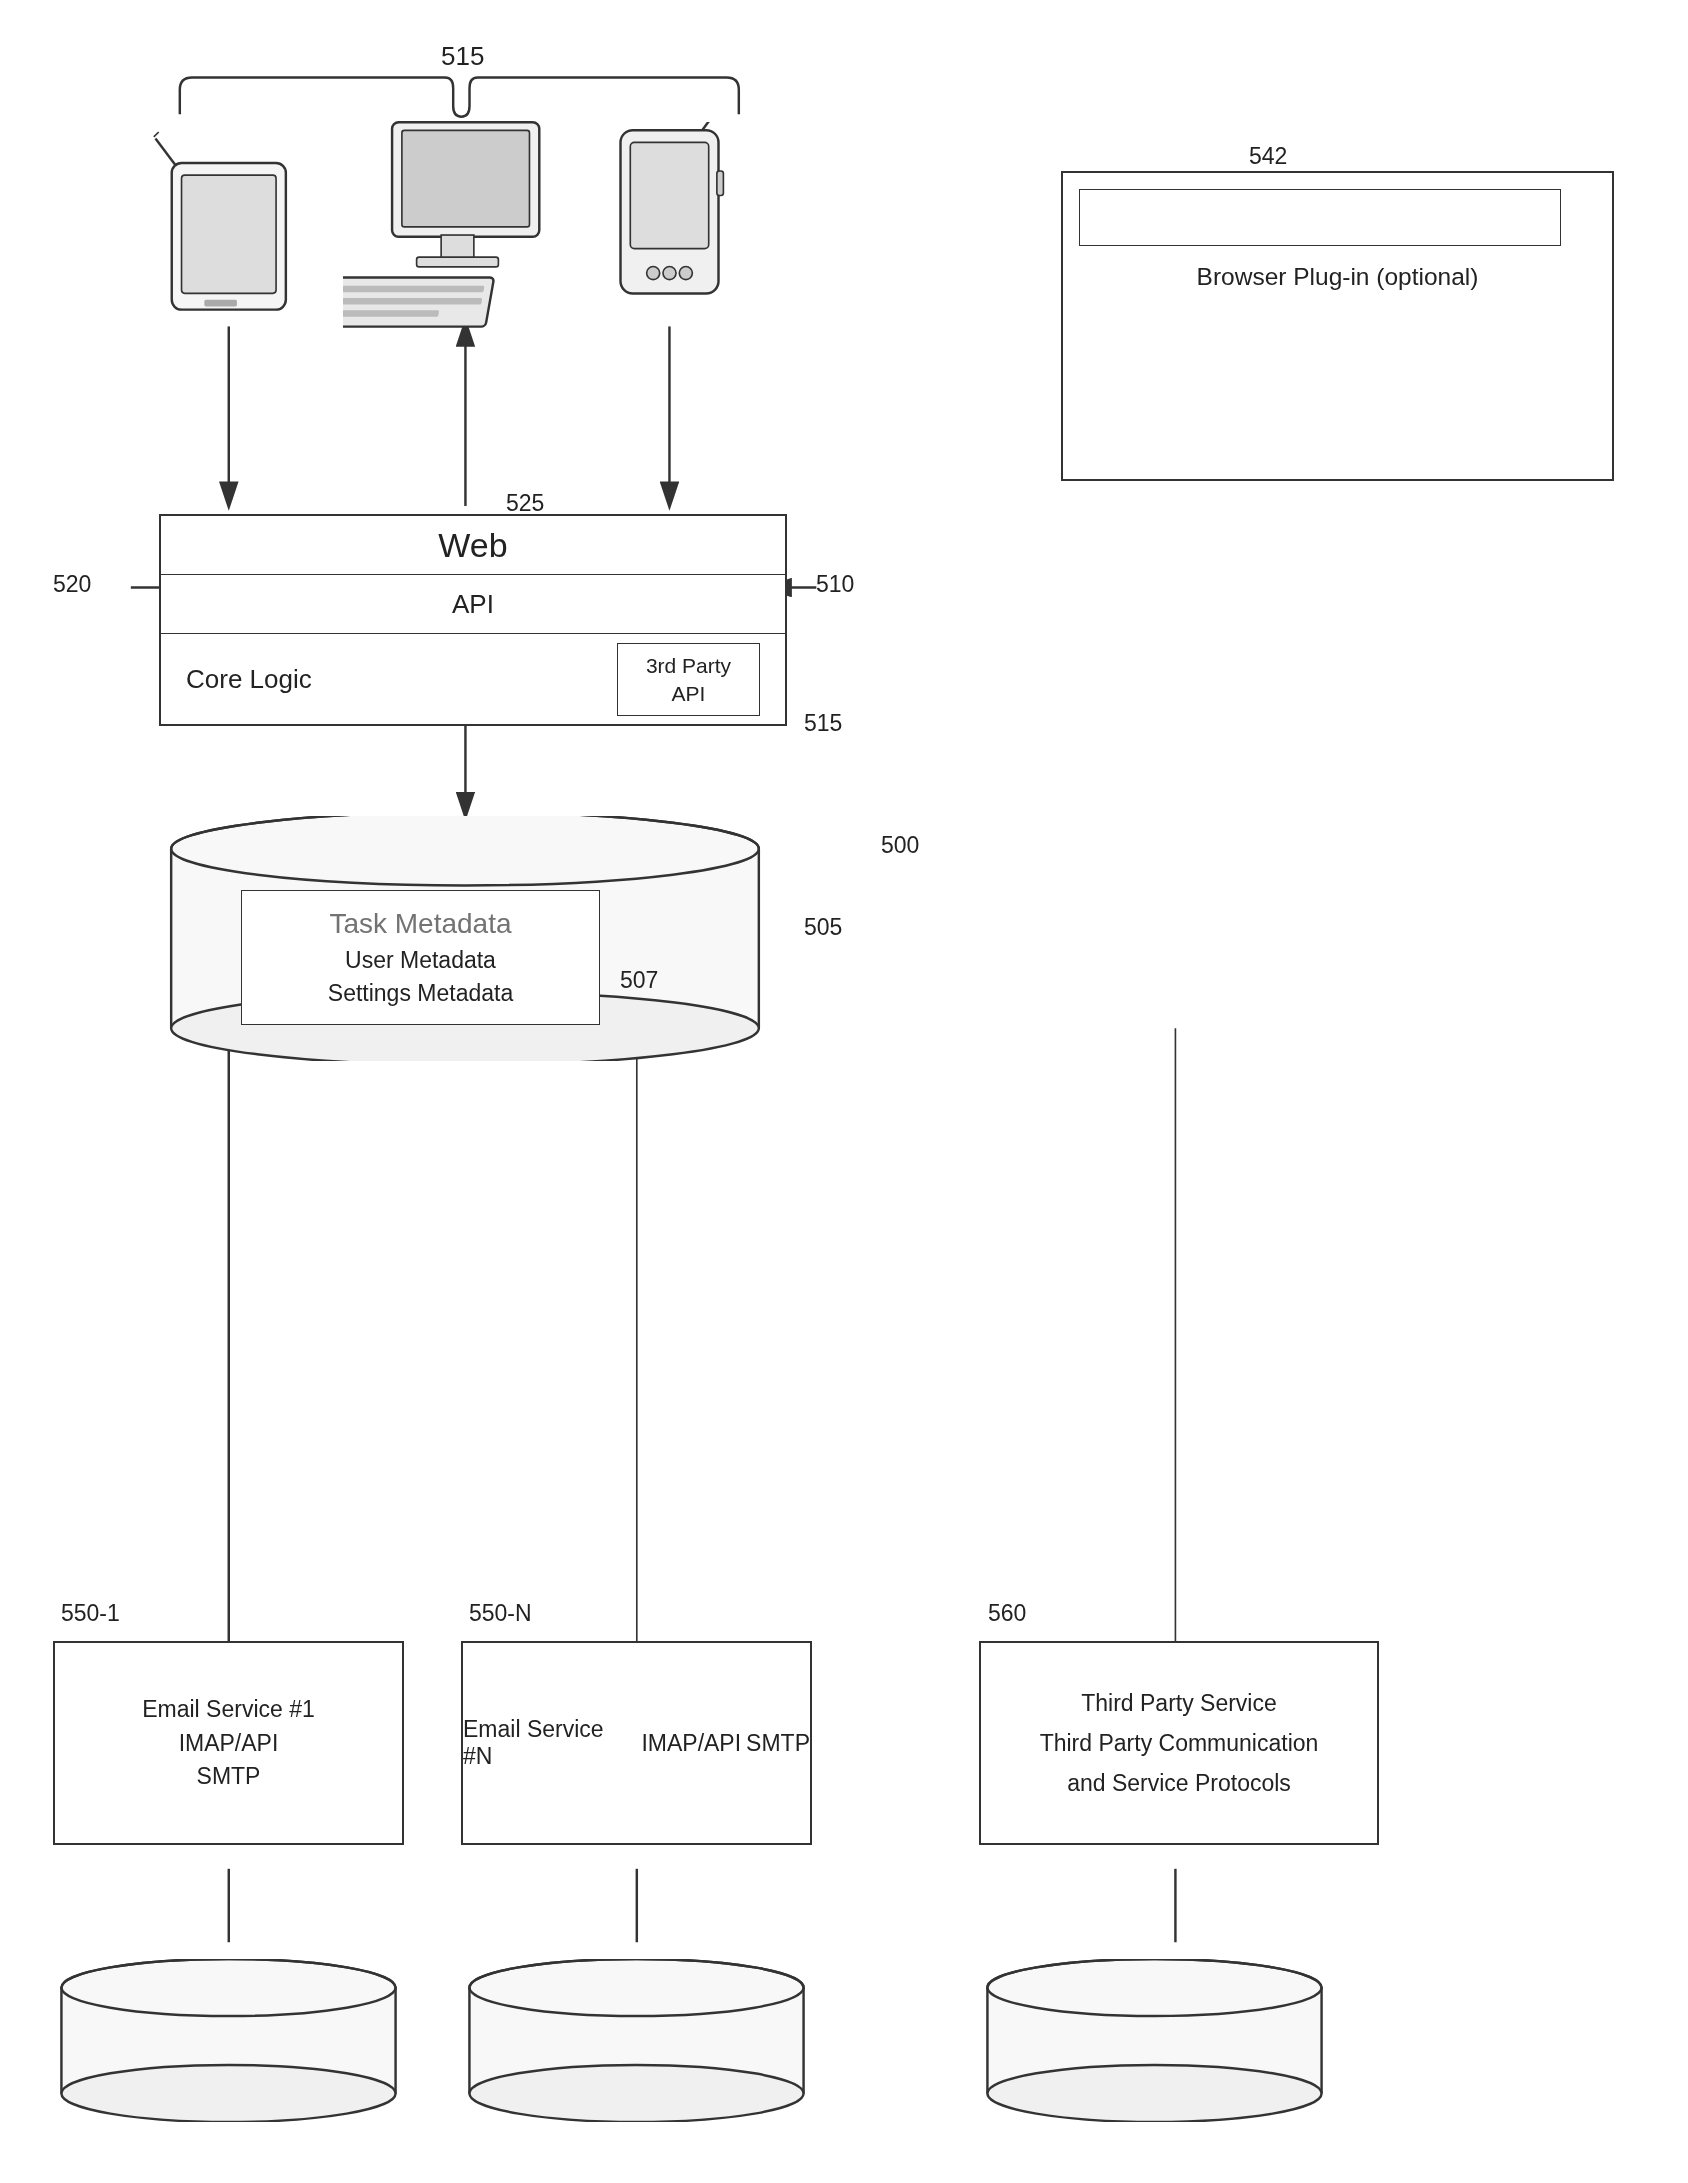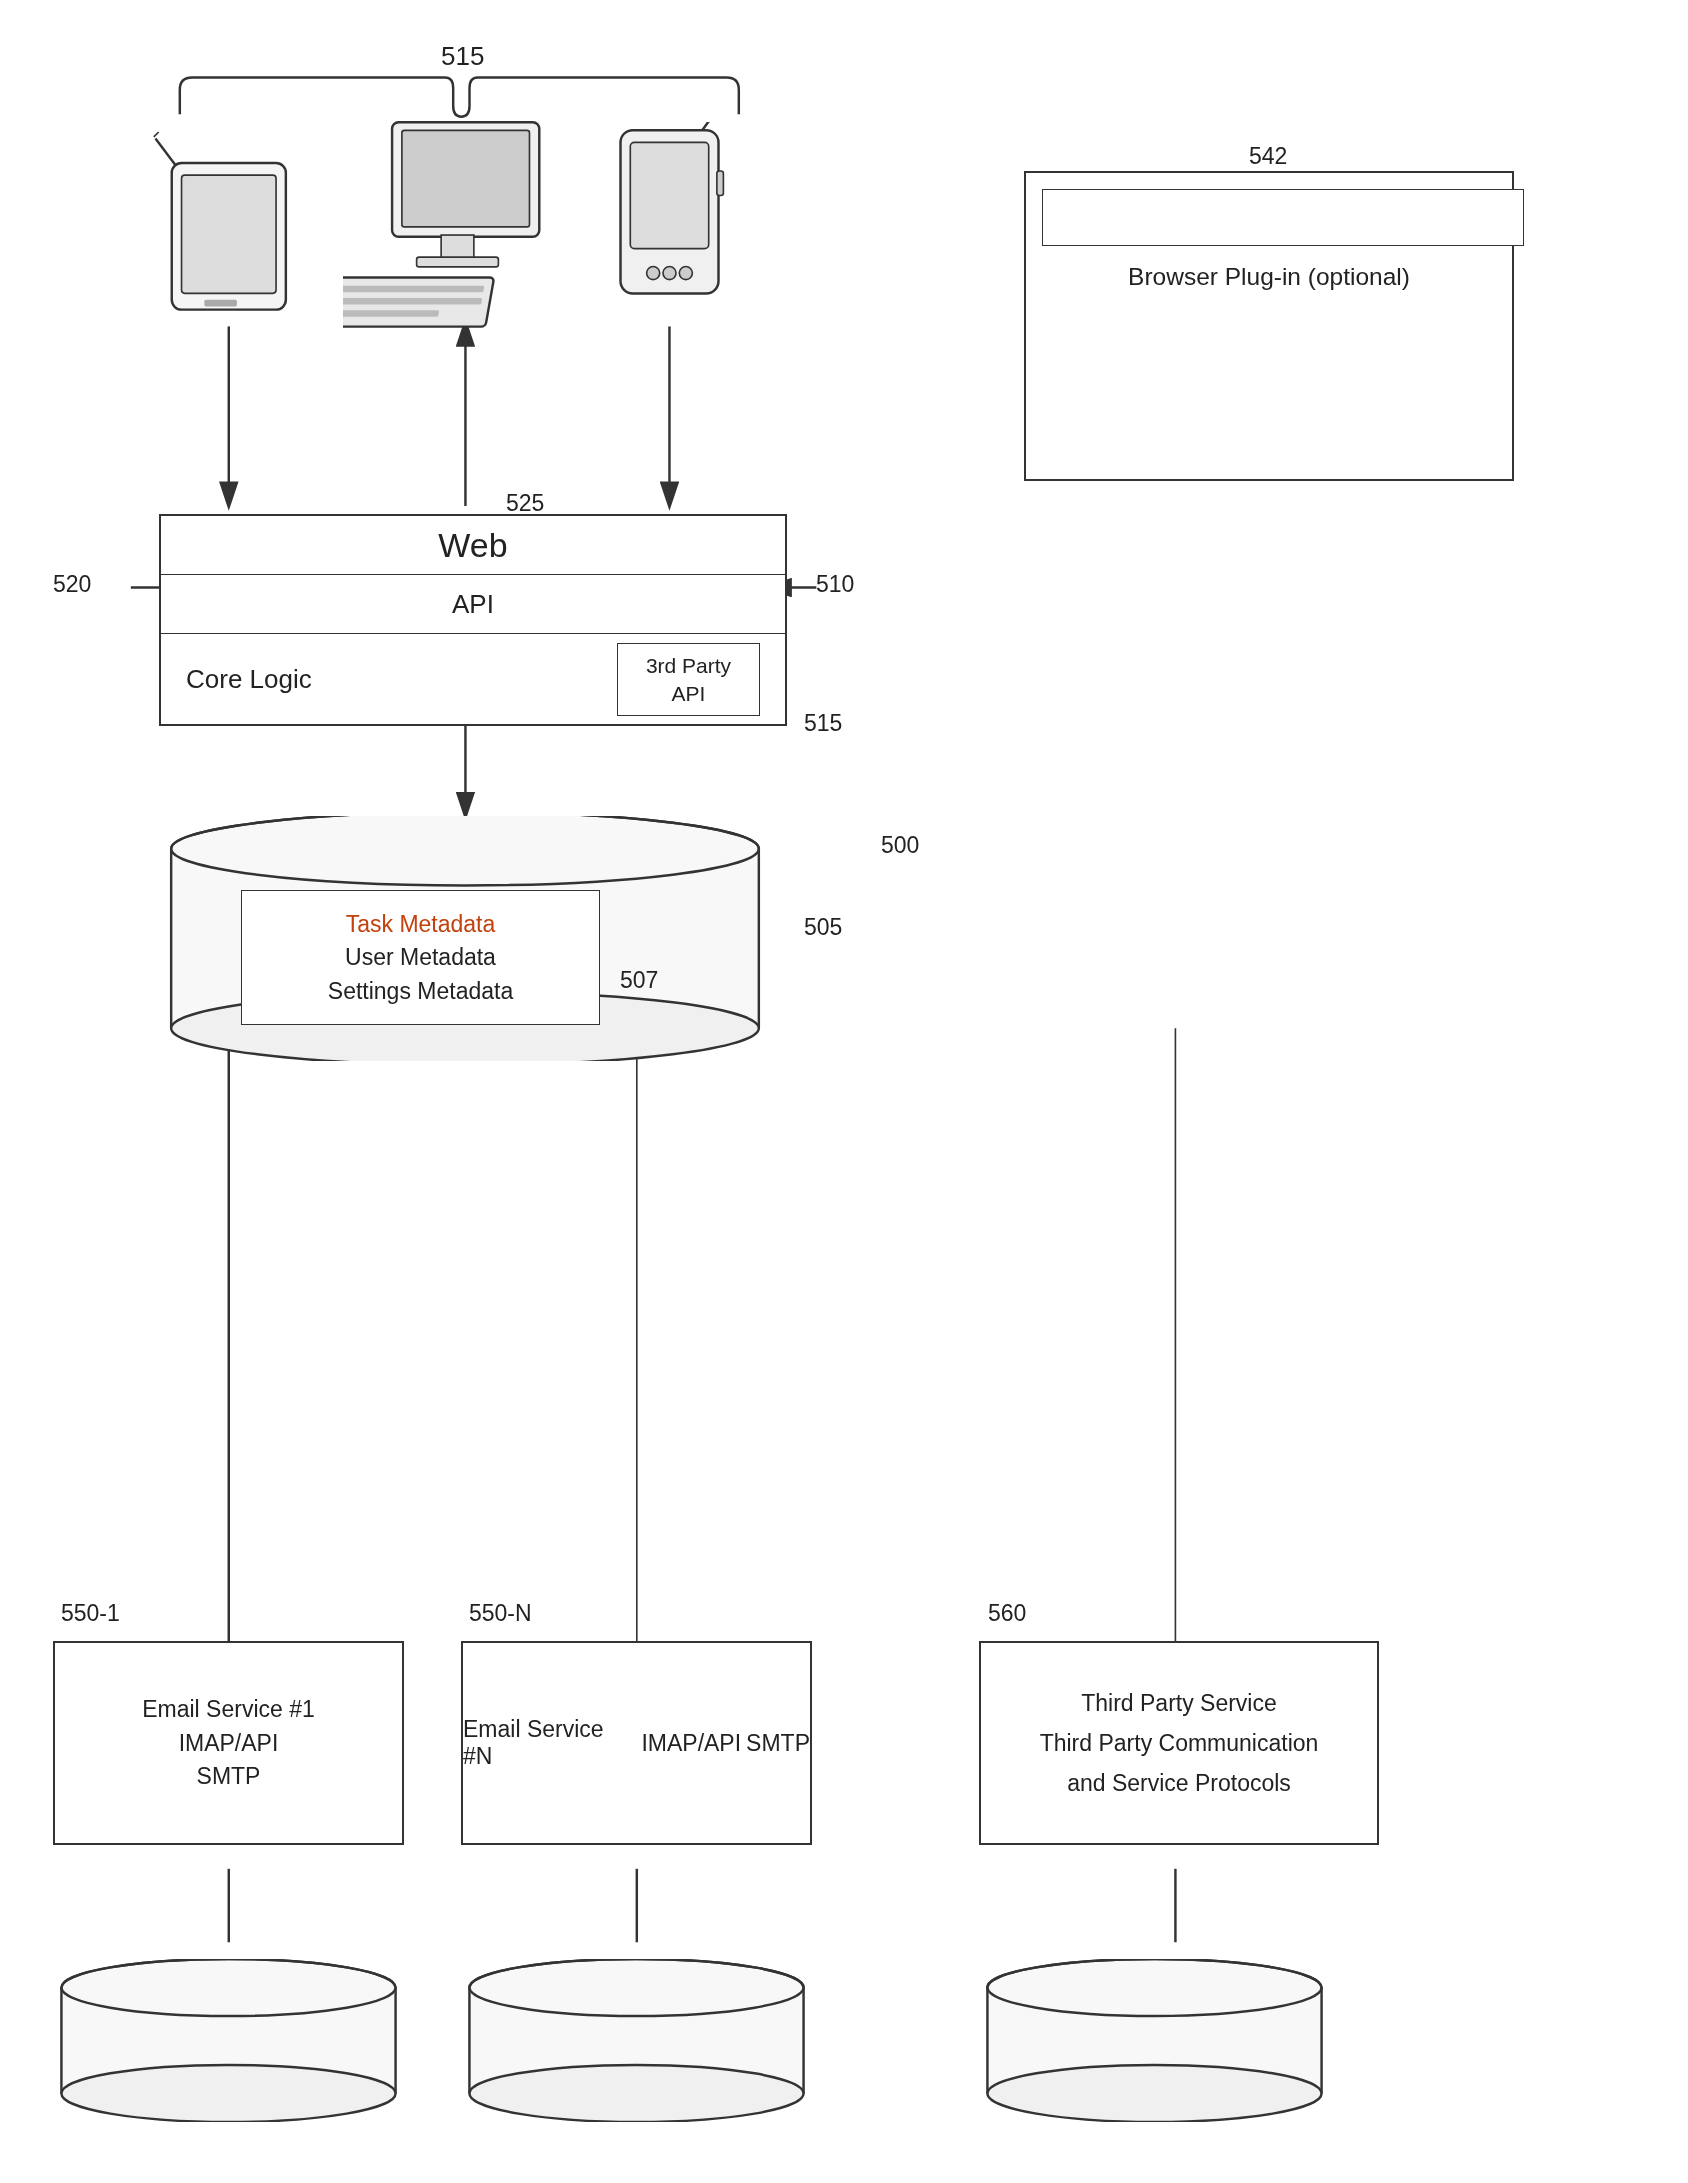--- a/index.html
+++ b/index.html
@@ -143,21 +143,21 @@
       <circle cx="110" cy="185" r="8" fill="#ccc" stroke="#333" stroke-width="2"></circle>
 
       <rect x="148" y="60" width="8" height="30" rx="3" fill="#ccc" stroke="#333" stroke-width="2"></rect>
     </svg>
   </div>
 
   <div class="label" style="left: 1126px; top: 143px; font-size: 23px; margin-top: 42px;">540</div>
 
   <div class="label" style="left: 1249px; top: 143px; font-size: 23px;">542</div>
 
-  <div class="box" style="left: 1024px; top: 171px; width: 490px; height: 310px; border: 2.4px solid #333;">
+  <div class="box" style="left: 1061px; top: 171px; width: 553px; height: 310px; border: 2.4px solid #333;">
 
     <div class="box" style="position: absolute; left: 16.3px; top: 16.3px; width: 482px; height: 57px; border: 1.6px solid #333; background: #fff;"></div>
 
     <div style="position: absolute; left: 0; top: 90px; width: 100%; text-align: center; font-size: 24.5px; color: #222;">Browser Plug-in (optional)</div>
   </div>
 
   <div class="label" style="left: 506px; top: 490px; font-size: 23px;">525</div>
 
   <div class="box" style="left: 159px; top: 514px; width: 628px; height: 212px; border: 2.4px solid #333; padding: 0;">
 
@@ -195,21 +195,21 @@
       <line x1="730" y1="40" x2="730" y2="260" stroke="#333" stroke-width="3"></line>
       <ellipse cx="370" cy="260" rx="360" ry="45" fill="#f0f0f0" stroke="#333" stroke-width="3"></ellipse>
 
       <ellipse cx="370" cy="40" rx="360" ry="45" fill="none" stroke="#333" stroke-width="3"></ellipse>
     </svg>
   </div>
 
   <div class="label" style="left: 804px; top: 914px; font-size: 23px;">505</div>
 
   <div class="box" style="left: 241px; top: 890px; width: 359px; height: 135px; border: 1.6px solid #333; display: flex; flex-direction: column; align-items: center; justify-content: center; gap: 6.5px;">
-    <span style="font-size: 23px; color: #c2410c;">Task Metadata</span>
+    <span style="font-size: 28px; color: #737373;">Task Metadata</span>
     <span style="font-size: 23px; color: #222;">User Metadata</span>
     <span style="font-size: 23px; color: #222;">Settings Metadata</span>
   </div>
 
   <div class="label" style="left: 620px; top: 967px; font-size: 23px;">507</div>
 
   <div class="label" style="left: 61px; top: 1600px; font-size: 23px;">550-1</div>
 
   <div class="box" style="left: 53px; top: 1641px; width: 351px; height: 204px; border: 2.4px solid #333; display: flex; flex-direction: column; align-items: center; justify-content: center; gap: 6.5px;">
     <span style="font-size: 23px; color: #222;">Email Service #1</span>

